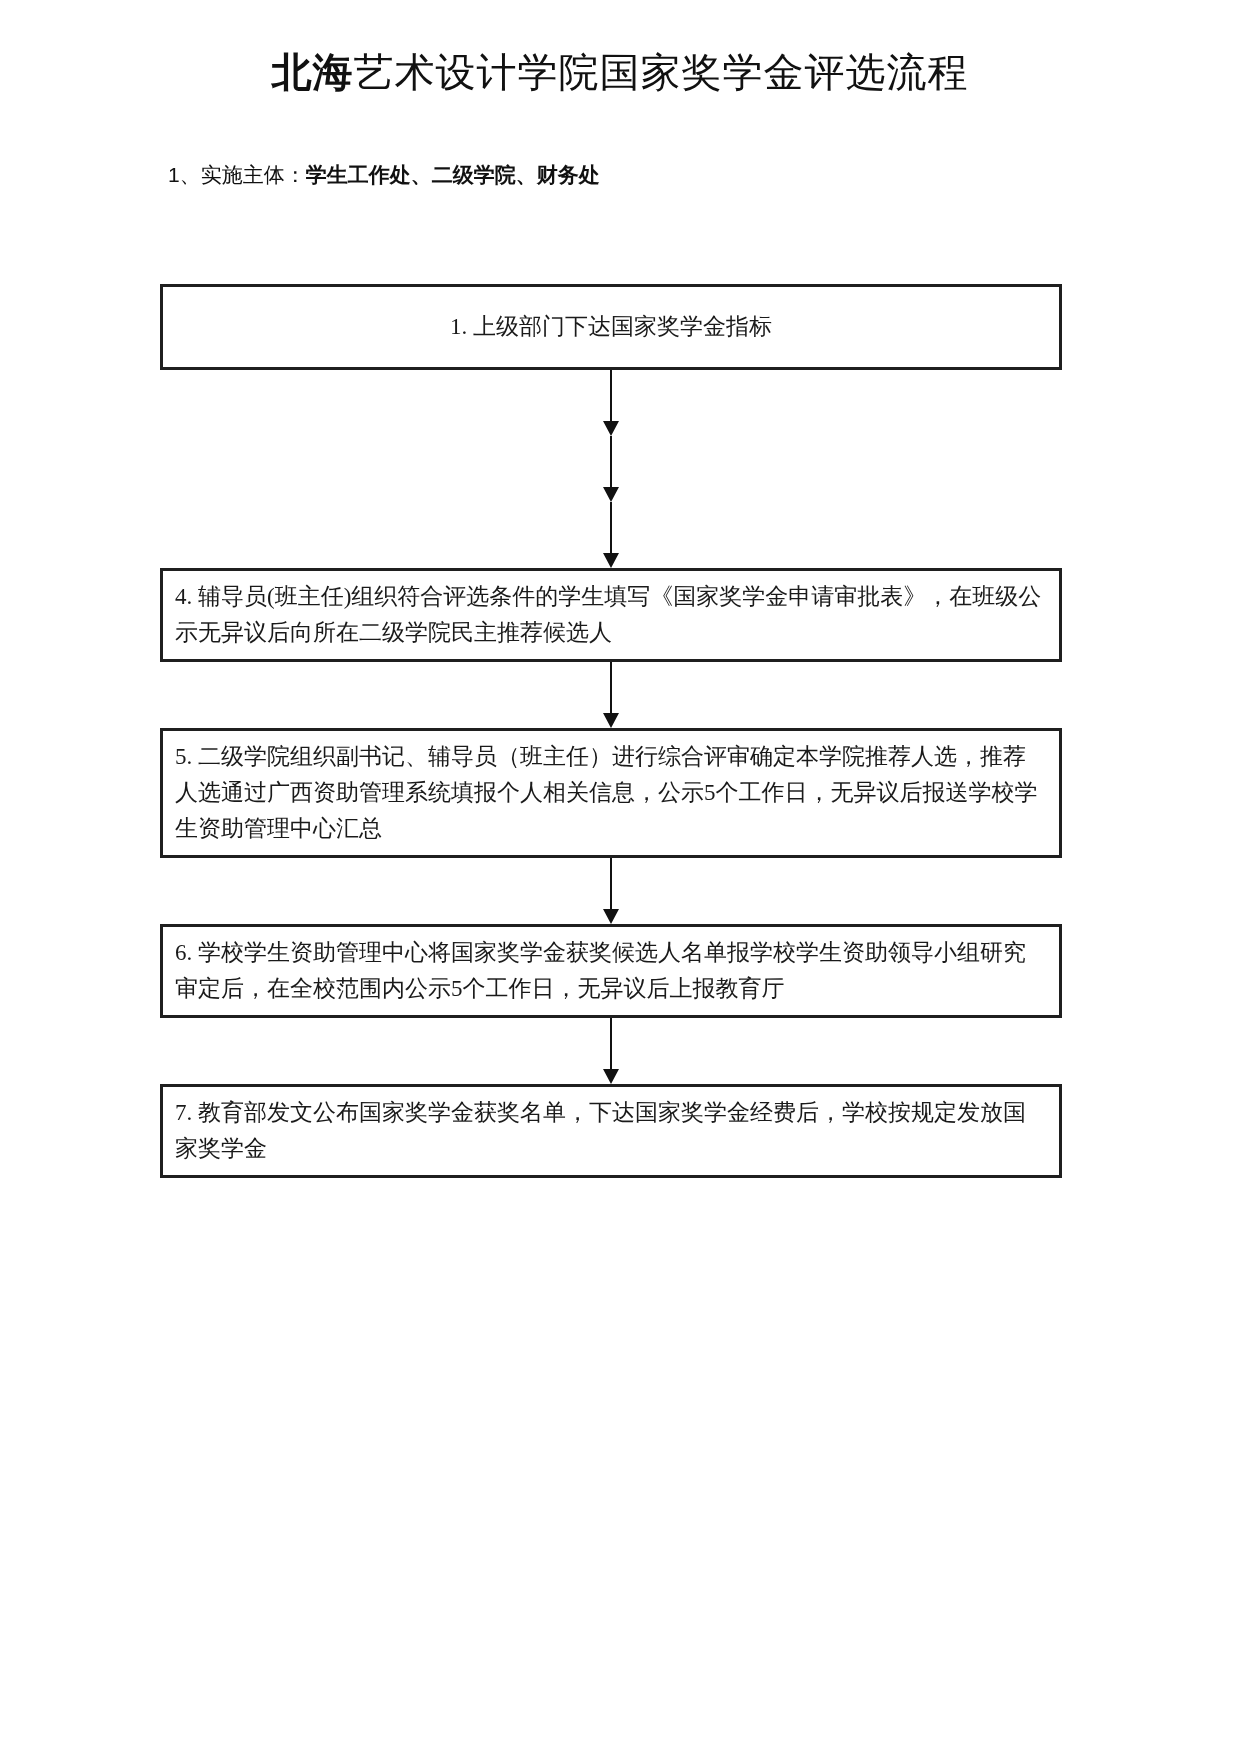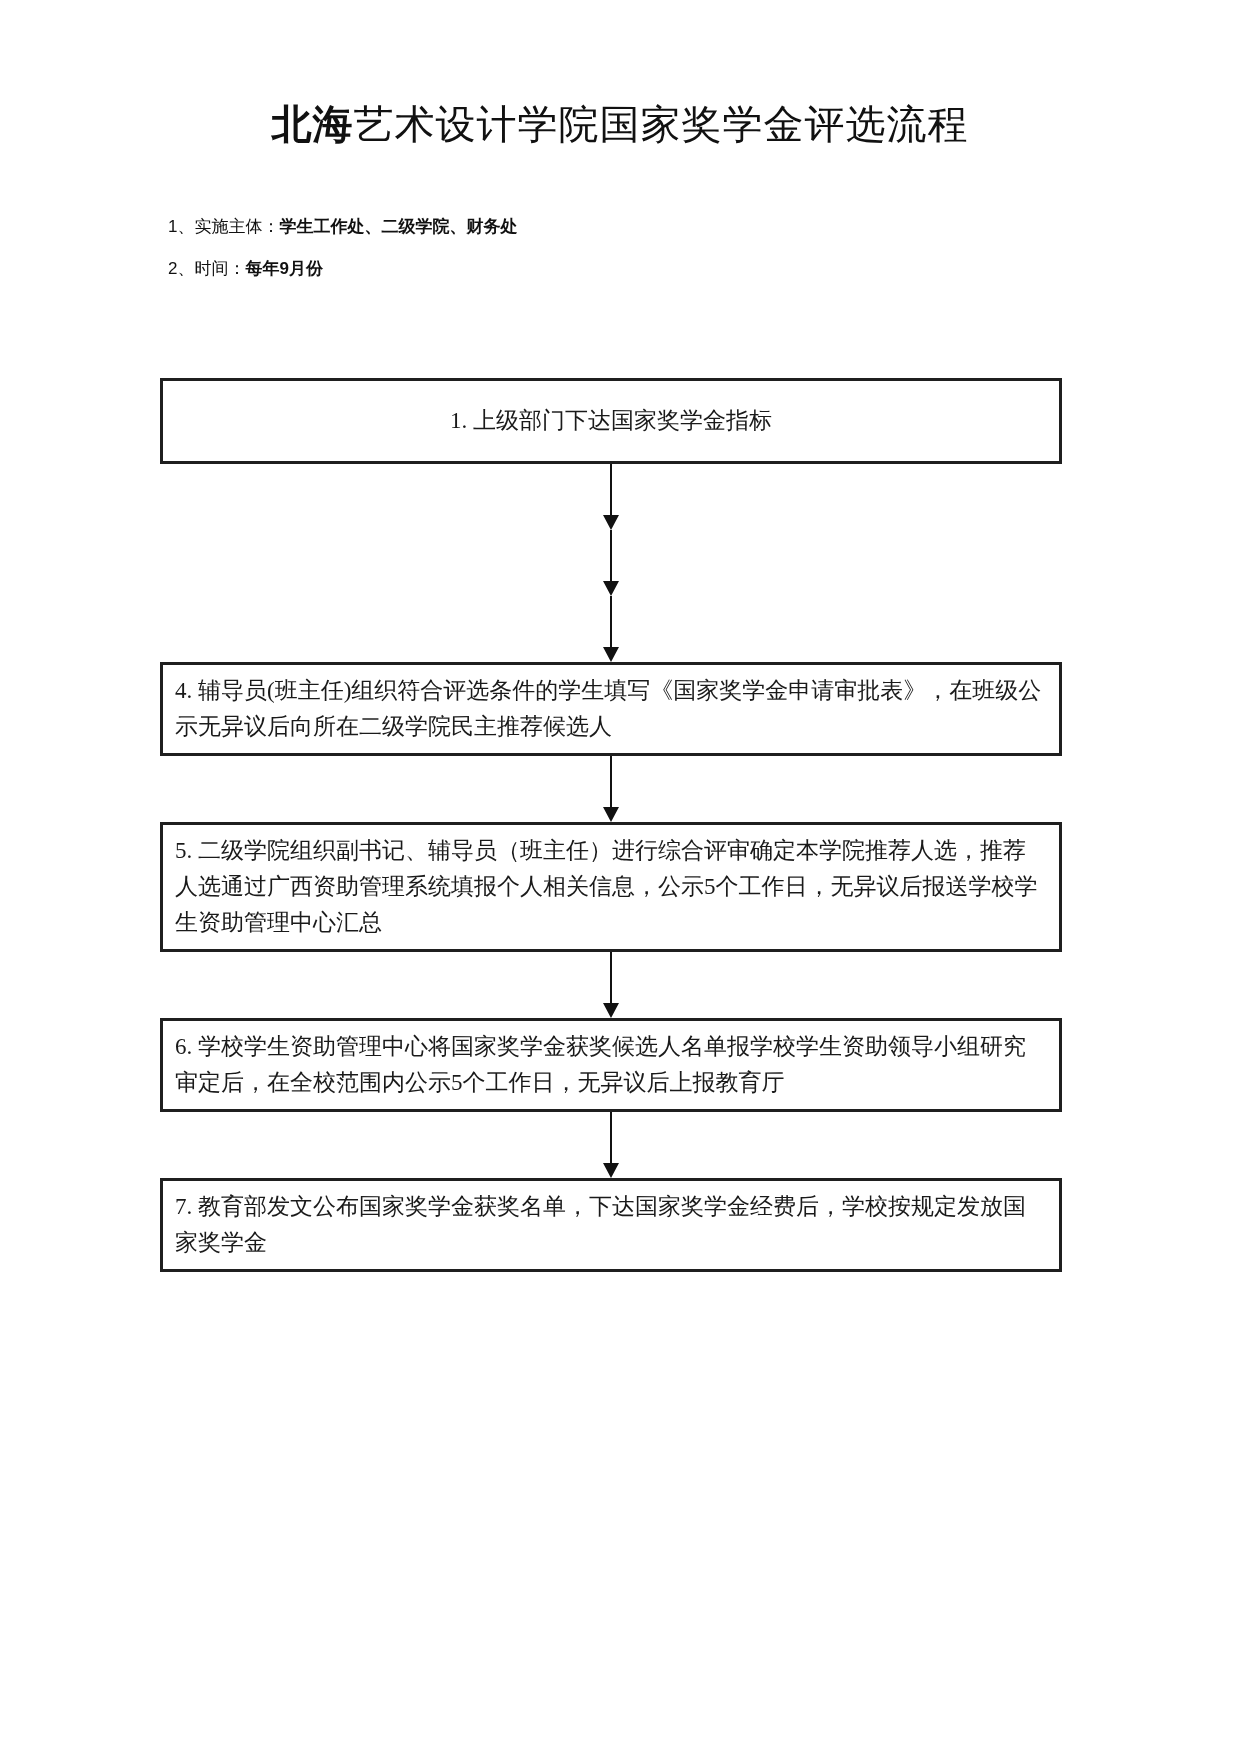--- a/index.html
+++ b/index.html
@@ -8,34 +8,34 @@
     width: 1240px;
     height: 1754px;
     position: relative;
     font-family: "Liberation Sans", "DejaVu Sans", sans-serif;
     color: #1a1a1a;
     overflow: hidden;
   }
 
   
   .page-title {
-    margin-top: 96px;
+    margin-top: 44px;
     text-align: center;
     font-size: 40px;
     line-height: 56px;
     font-weight: 400;
     letter-spacing: 1px;
     color: #111;
   }
   .page-title .tb { font-weight: 700; }
 
   
   .notes { margin: 60px 0 0 168px; }
   .note {
-    font-size: 17px;
+    font-size: 21px;
     line-height: 30px;
     margin-bottom: 12px;
     color: #111;
   }
   .note .val { font-weight: 700; }
 
   
   .flow {
     width: 902px;
     margin-left: 160px;
@@ -90,21 +90,20 @@
     border-top: 15px solid #111111;
   }
 </style>
 </head>
 <body>
 
 <h1 class="page-title"><span class="tb">北海</span><span>艺术设计学院国家奖学金评选流程</span></h1>
 
 <div class="notes">
   <div class="note"><span>1、</span><span>实施主体：</span><span class="val">学生工作处、二级学院、财务处</span></div>
-  <div class="note"><span>2、</span><span>时间：</span><span class="val">每年9月份</span></div>
 </div>
 
 <div class="flow">
 
   <div class="fbox center">
     <div>1. 上级部门下达国家奖学金指标</div>
   </div>
 
   <div class="arrow">
     <div class="line"></div>

